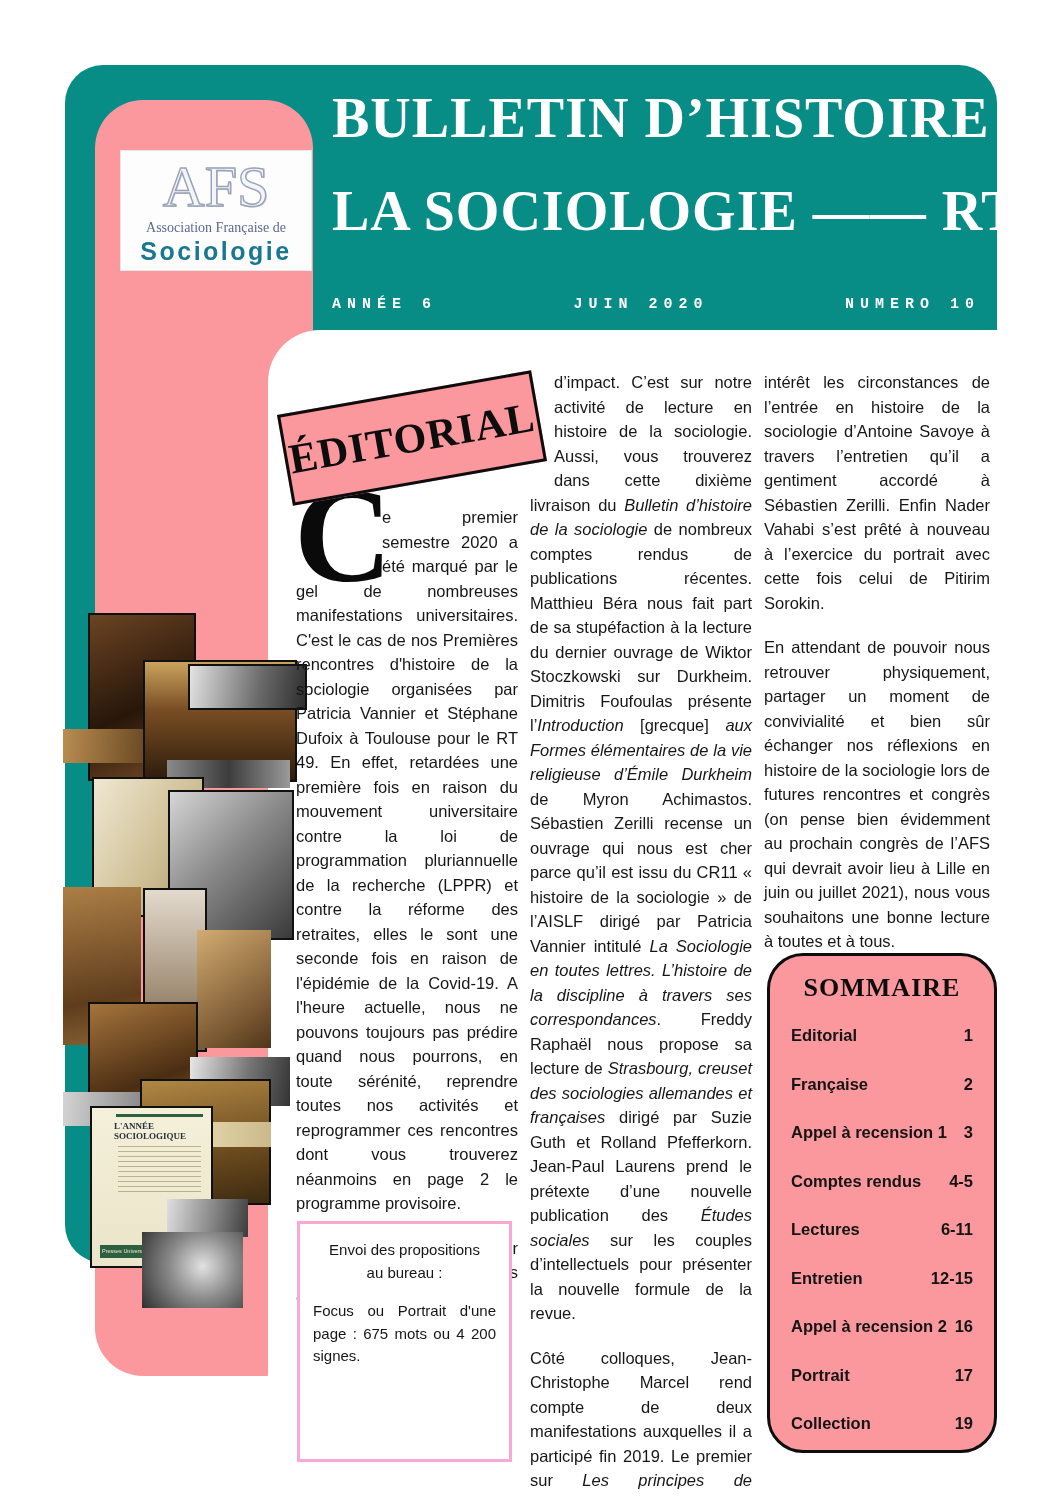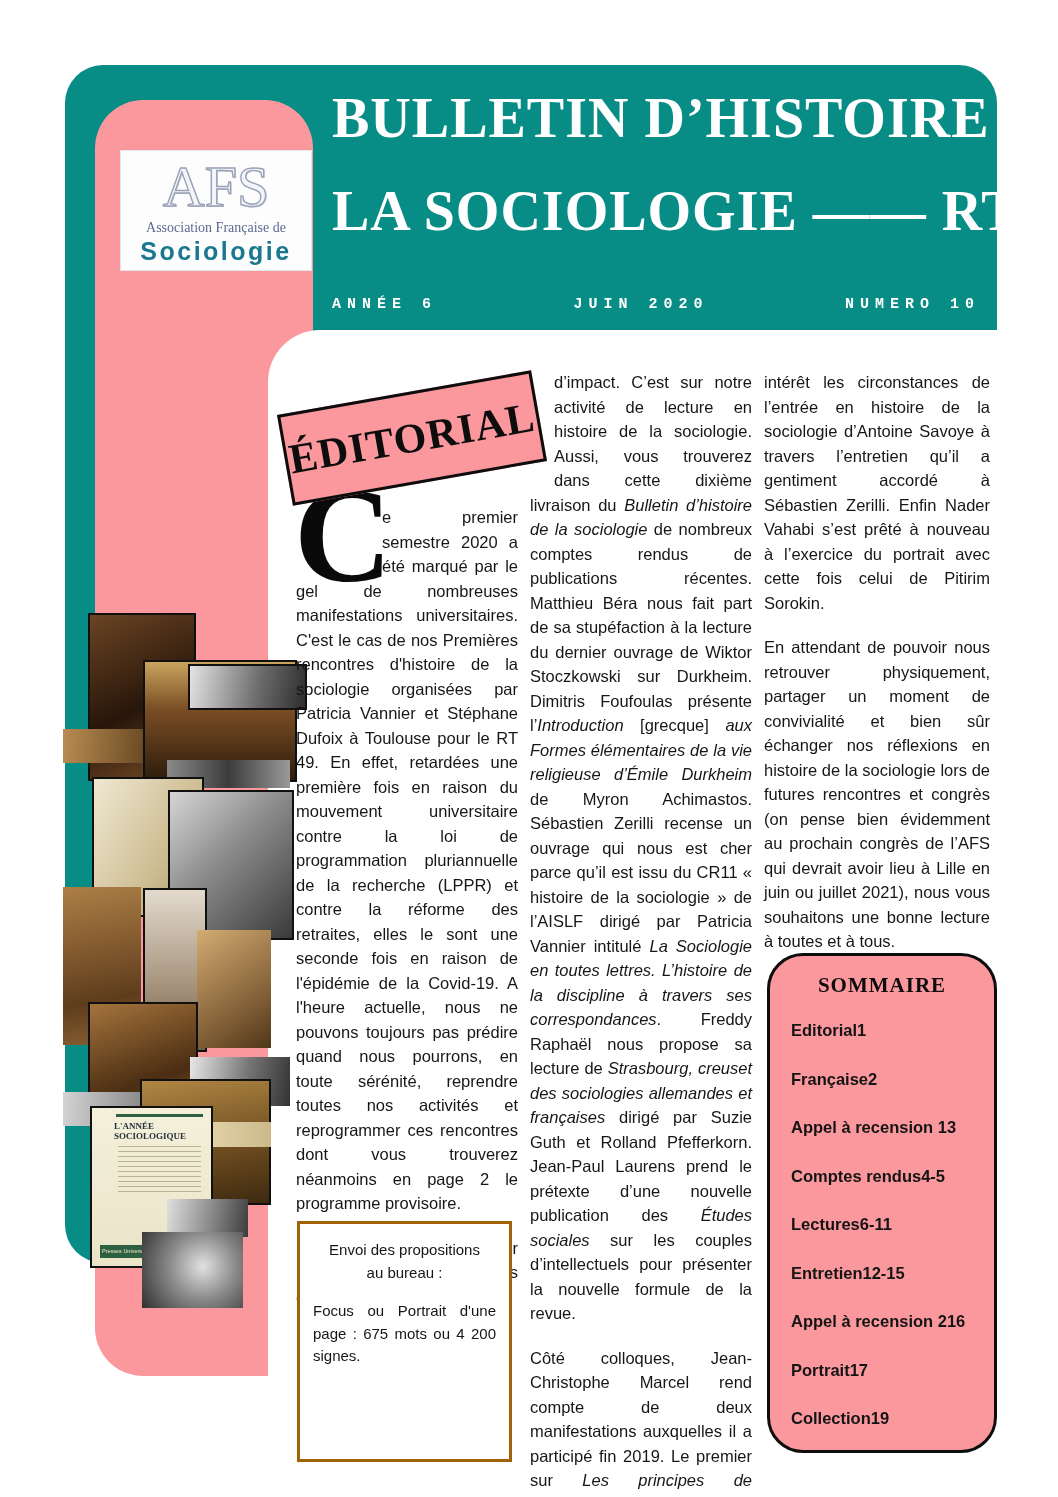--- a/index.html
+++ b/index.html
@@ -39,31 +39,31 @@
   .it{font-style:italic;}
   #col1{left:296px;top:505px;}
   #col2{left:530px;top:370px;}
   #col3{left:764px;top:370px;width:226px;}
   .dropcap{float:left;width:86px;height:50px;position:relative;}
   .dropcap-glyph{position:absolute;left:-2px;top:-38px;font-family:"Liberation Serif",serif;font-weight:bold;
     font-size:136px;line-height:1;color:#0a0a0a;}
   .banner-spacer{float:left;width:24px;height:100px;}
   .signature{text-align:right;padding-right:6px;margin-top:4px;}
   
-  .envoi{left:297px;top:1221px;width:215px;height:241px;background:#ffffff;border:3px solid #a16207;
+  .envoi{left:297px;top:1221px;width:215px;height:241px;background:#ffffff;border:3px solid #f9a8d4;
     box-sizing:border-box;padding:15px 13px;z-index:5;font-size:15px;line-height:22.5px;text-align:justify;}
   .envoi-title{text-align:center;}
   .envoi p{margin:0 0 14px 0;}
   .envoi .envoi-head{margin-bottom:16px;}
   
   .sommaire{left:767px;top:953px;width:230px;height:500px;background:#FB989D;border:3px solid #0d0d0d;
     border-radius:36px;box-sizing:border-box;padding:17px 21px;z-index:5;}
-  .som-title{text-align:center;font-family:"Liberation Serif",serif;font-weight:bold;font-size:21px;
+  .som-title{text-align:center;font-family:"Liberation Serif",serif;font-weight:bold;font-size:26px;
     letter-spacing:1px;color:#0d0d0d;margin-bottom:22px;}
-  .som-row{display:flex;font-size:16.5px;font-weight:bold;color:#141414;
+  .som-row{display:flex;justify-content:space-between;font-size:16.5px;font-weight:bold;color:#141414;
     line-height:21px;margin-bottom:27.5px;}
   
   .cover{background:linear-gradient(180deg,#f4f0da,#eae4c8);overflow:hidden;text-align:left;padding-left:16px;}
   .cover-rule{height:3px;background:#2d6040;margin:6px 8px 4px 8px;}
   .cover-title{font-family:"Liberation Serif",serif;font-weight:bold;font-size:9px;line-height:10px;color:#28323a;padding:0 6px;}
   .cover-lines{margin:5px 10px;height:46px;background:repeating-linear-gradient(180deg,#b9b48f 0 1px,transparent 1px 5px);}
   .cover-pub{position:absolute;left:8px;right:8px;bottom:8px;background:#2d6040;color:#efe9cc;font-size:5.5px;
     line-height:7px;padding:3px 2px;}
 </style>
 </head>

